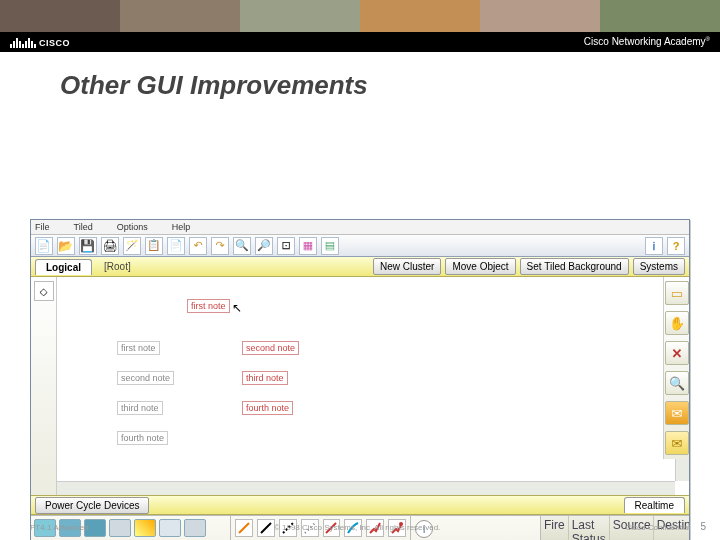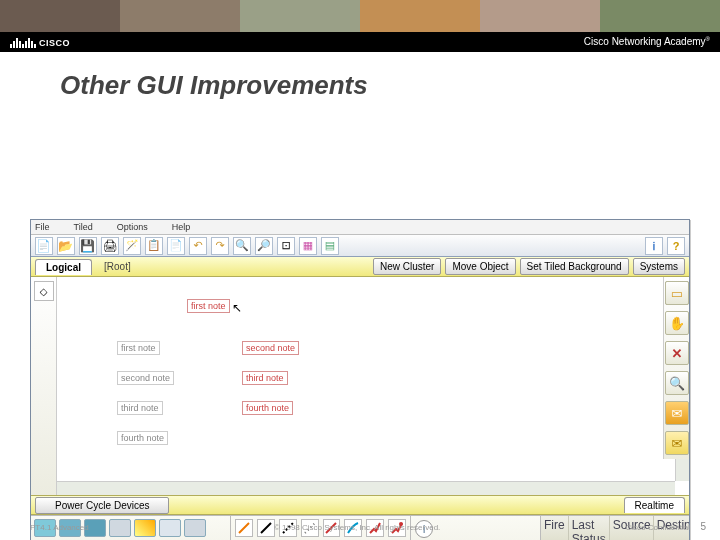--- a/index.html
+++ b/index.html
@@ -76,21 +76,21 @@
   .tool.env::after{content:"✉"; color:#fff}
   .tool.env2{background:linear-gradient(#fff0b0,#f0d860);}
   .tool.env2::after{content:"✉"; color:#b08000}
   .wrap-rt { position:relative; overflow:visible; }
 
   .note { position:absolute; background:#fff; border:1px solid #d89090; color:#c44; font-size:9px; padding:1px 3px; white-space:nowrap; }
   .note.plain { border-color:#ccc; color:#888; }
   .cursor { position:absolute; font-size:12px; color:#000; }
 
   .rtbar { height:20px; background:linear-gradient(#fdfdd0,#f0e97e); border-top:1px solid #b2ad5a; border-bottom:1px solid #b2ad5a; display:flex; align-items:center; font-size:10px; }
-  .rtbar .pcd { padding:2px 19px; background:linear-gradient(#fff,#ddd); border:1px solid #999; border-radius:2px; margin-left:4px; }
+  .rtbar .pcd { padding:2px 9px; background:linear-gradient(#fff,#ddd); border:1px solid #999; border-radius:2px; margin-left:4px; }
   .rtbar .flex{flex:1}
   .rtbar .tab { padding:2px 10px; font-weight:normal; background:#fff; border:1px solid #999; border-bottom:none; border-radius:3px 3px 0 0; margin-right:4px; }
 
   .bottom { height:72px; display:flex; border-top:1px solid #bbb; }
   .devices { width:200px; border-right:1px solid #bbb; background:linear-gradient(#fafaf4,#ecece0); padding:3px; }
   .dev-row { display:flex; gap:3px; margin-bottom:3px; }
   .dev { width:22px; height:18px; background:#d8ecf0; border:1px solid #8ab; border-radius:2px; }
   .dev.rtr{background:#7fc9d9}
   .dev.sw{background:#6fb2c9}
   .dev.sw2{background:#5aa0b8}

